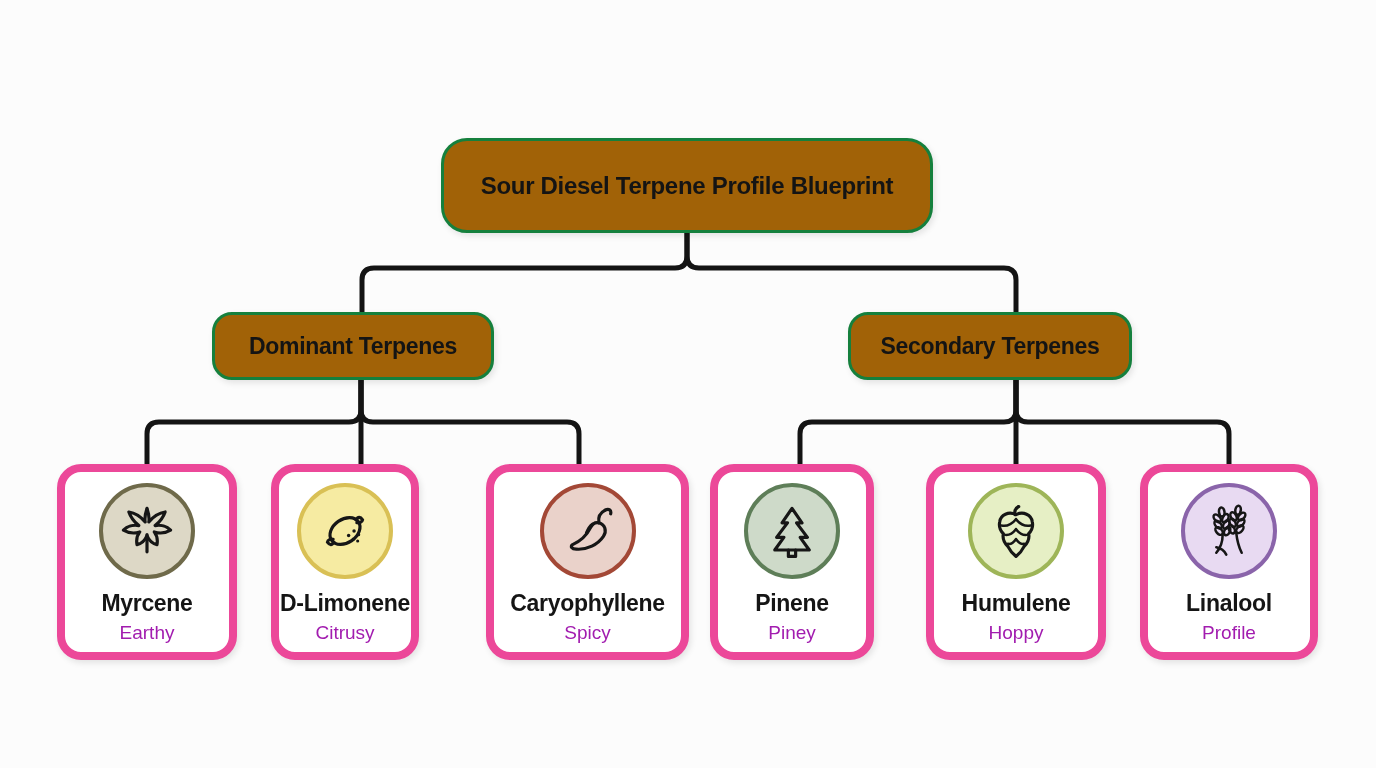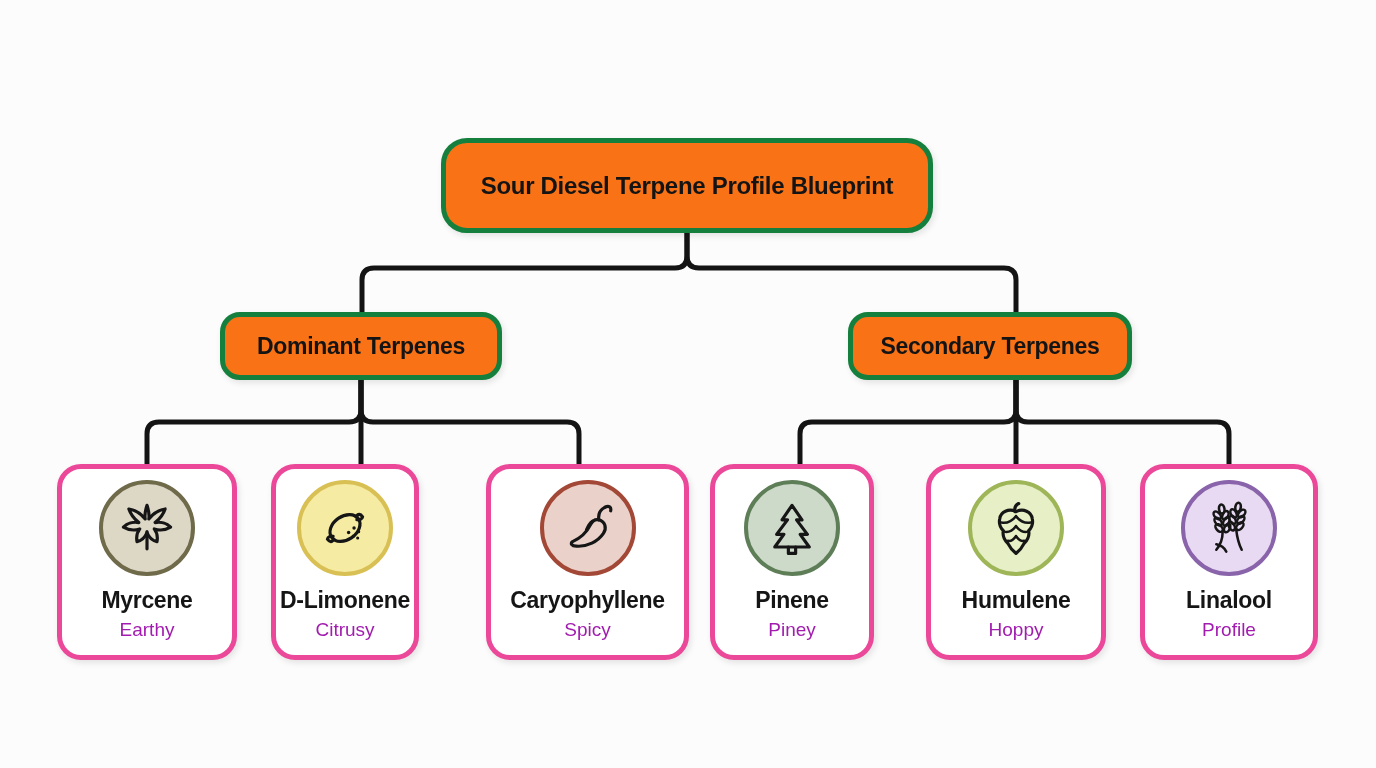--- a/index.html
+++ b/index.html
@@ -5,34 +5,34 @@
   * { margin:0; padding:0; box-sizing:border-box; }
   html,body { width:1376px; height:768px; }
   body {
     font-family:"Liberation Sans","DejaVu Sans",sans-serif;
     background:#fcfcfc; position:relative; overflow:hidden;
     color:#141414;
   }
   .stage { position:absolute; inset:0; }
   svg.connectors { position:absolute; left:0; top:0; width:1376px; height:768px; }
   .node {
-    position:absolute; background:#f97316; border:5px solid #15803d;
+    position:absolute; background:#a16207; border:3px solid #15803d;
     display:flex; align-items:center; justify-content:center;
     box-shadow:2px 3px 6px rgba(0,0,0,.10);
     white-space:nowrap;
   }
   .title-node { left:441px; top:138px; width:492px; height:95px; border-radius:26px;
                 font-size:24px; font-weight:bold; letter-spacing:-0.3px; }
   .group-node { top:312px; height:68px; border-radius:20px;
                 font-size:23px; font-weight:bold; letter-spacing:-0.3px; }
-  .group-dominant  { left:220px; width:282px; }
+  .group-dominant  { left:212px; width:282px; }
   .group-secondary { left:848px; width:284px; }
   .leaf {
     position:absolute; top:464px; height:196px; background:#ffffff;
-    border:5px solid #ec4899; border-radius:24px;
+    border:8px solid #ec4899; border-radius:24px;
     box-shadow:2px 3px 6px rgba(0,0,0,.10);
     display:flex; flex-direction:column; align-items:center;
   }
   .circle {
     margin-top:11px; width:96px; height:96px; border-radius:50%;
     border:4px solid #000; display:flex; align-items:center; justify-content:center;
   }
   .circle svg { display:block; }
   .tname  { margin-top:11px; font-size:23px; font-weight:bold; letter-spacing:-0.3px; color:#151515; }
   .tflavor{ margin-top:5px; font-size:19px; color:#a21caf; }

